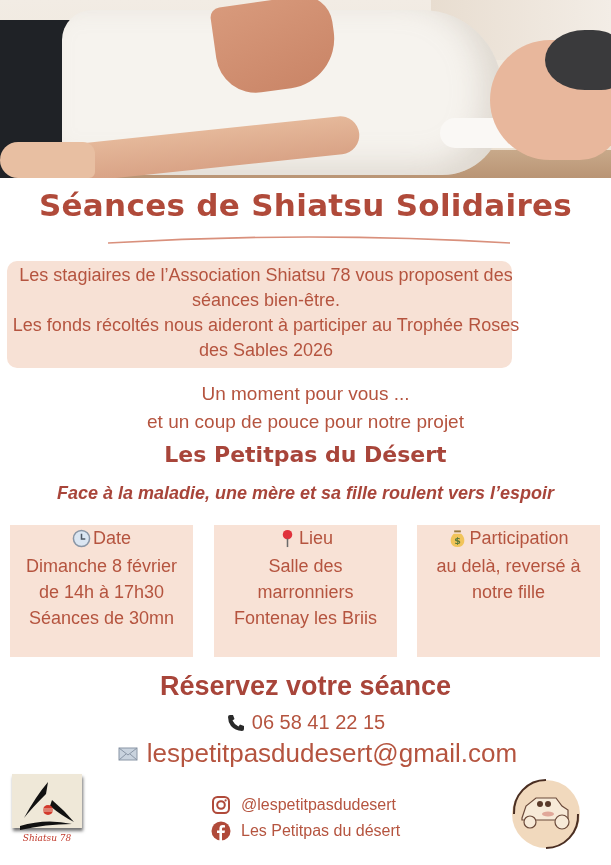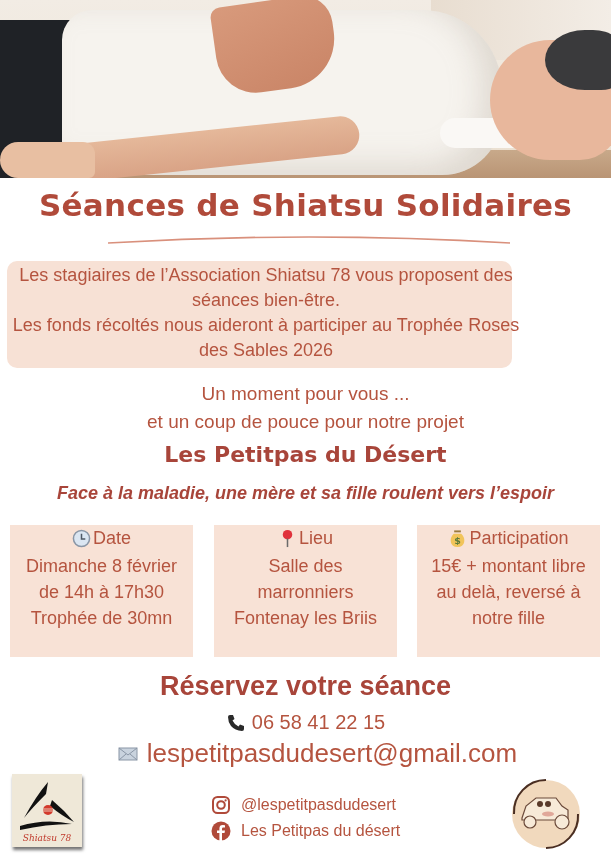--- a/index.html
+++ b/index.html
@@ -40,21 +40,21 @@
     .card-date { left: 10px; }
     .card-place { left: 214px; }
     .card-price { left: 417px; }
 
     
     .reserve { position: absolute; left: 0; top: 671px; width: 611px; text-align: center; font-weight: bold; font-size: 27px; color: #a8453a; }
     .phone-row { position: absolute; left: 0; top: 711px; width: 611px; display: flex; justify-content: center; align-items: center; gap: 6px; font-size: 20px; color: #b5543f; }
     .mail-row { position: absolute; left: 0; top: 738px; width: 611px; display: flex; justify-content: center; align-items: center; gap: 9px; font-size: 26px; color: #b5543f; padding-left: 24px; }
 
     
-    .logo-shiatsu { position: absolute; left: 12px; top: 774px; width: 70px; height: 73px; background: #efe8d8; box-shadow: 1px 3px 3px rgba(0,0,0,0.55); text-align: right; }
+    .logo-shiatsu { position: absolute; left: 12px; top: 774px; width: 70px; height: 54px; background: #efe8d8; box-shadow: 1px 3px 3px rgba(0,0,0,0.55); text-align: right; }
     .social { position: absolute; left: 211px; top: 792px; width: 220px; }
     .social-row { display: flex; align-items: center; gap: 10px; font-size: 16px; color: #b5543f; height: 26px; }
     .logo-petitpas { position: absolute; left: 506px; top: 774px; width: 80px; height: 80px; }
   </style>
 </head>
 <body>
 
 <div class="hero">
   <div class="bg-right"></div>
   <div class="table"></div>
@@ -89,21 +89,21 @@
 <div class="card card-date">
   <div class="head">
     <svg class="icon" viewBox="0 0 20 20">
       <circle cx="10" cy="10" r="8.5" fill="#dbe6f2" stroke="#8a96a6" stroke-width="1.6"></circle>
       <path d="M10 5 V10.5 H14" stroke="#4f5966" stroke-width="1.6" fill="none"></path>
     </svg>
     <span>Date</span>
   </div>
   <div>Dimanche 8 février</div>
   <div>de 14h à 17h30</div>
-  <div>Trophée de 30mn</div>
+  <div>Séances de 30mn</div>
 </div>
 
 <div class="card card-place">
   <div class="head">
     <svg class="icon" viewBox="0 0 20 20">
       <circle cx="10" cy="6" r="5" fill="#e0323c"></circle>
       <rect x="9.2" y="10" width="1.6" height="9" fill="#6b6b6b"></rect>
     </svg>
     <span>Lieu</span>
   </div>
@@ -114,21 +114,20 @@
 
 <div class="card card-price">
   <div class="head">
     <svg class="icon" viewBox="0 0 20 20">
       <rect x="6.5" y="1.5" width="7" height="2" fill="#9b7a3c"></rect>
       <path d="M6 5 Q2 9 3 14 Q4 19 10 19 Q16 19 17 14 Q18 9 14 5 Z" fill="#f1c45a"></path>
       <text x="10" y="16" font-size="10" text-anchor="middle" fill="#5a7a3a" font-family="DejaVu Sans, sans-serif" font-weight="bold">$</text>
     </svg>
     <span>Participation</span>
   </div>
-  <div>15€ + montant libre</div>
   <div>au delà, reversé à</div>
   <div>notre fille</div>
 </div>
 
 <div class="reserve">Réservez votre séance</div>
 <div class="phone-row">
   <svg width="20" height="20" viewBox="0 0 20 20">
     <path d="M4 2 L7 2 L8.5 6 L6.5 7.5 Q8 11 12.5 13.5 L14 11.5 L18 13 L18 16 Q18 18 16 18 Q9 17.5 5 13 Q2 9 2 4 Q2 2 4 2 Z" fill="#2a2a2a"></path>
   </svg>
   <span>06 58 41 22 15</span>

